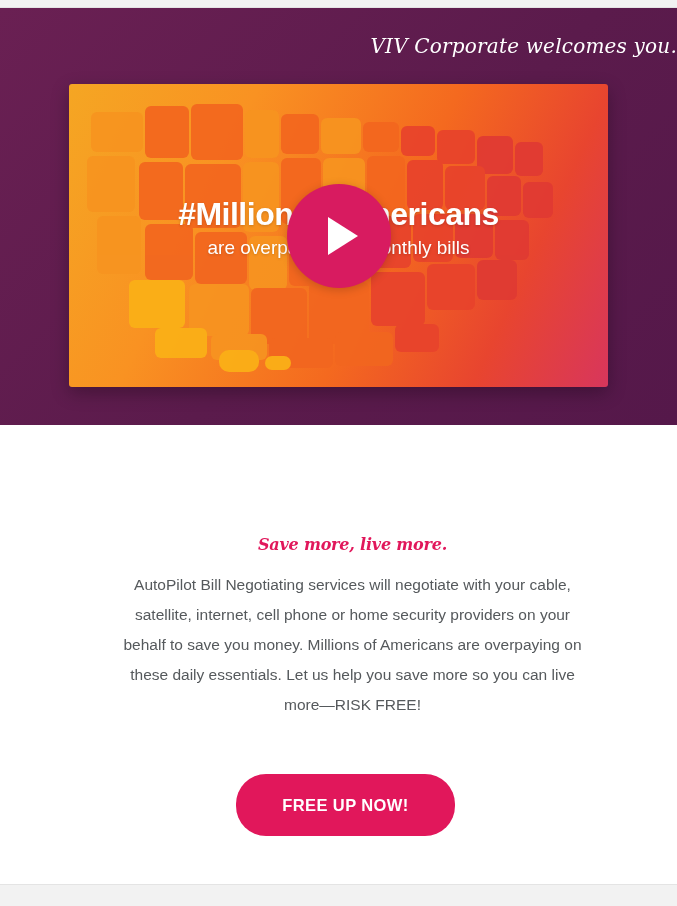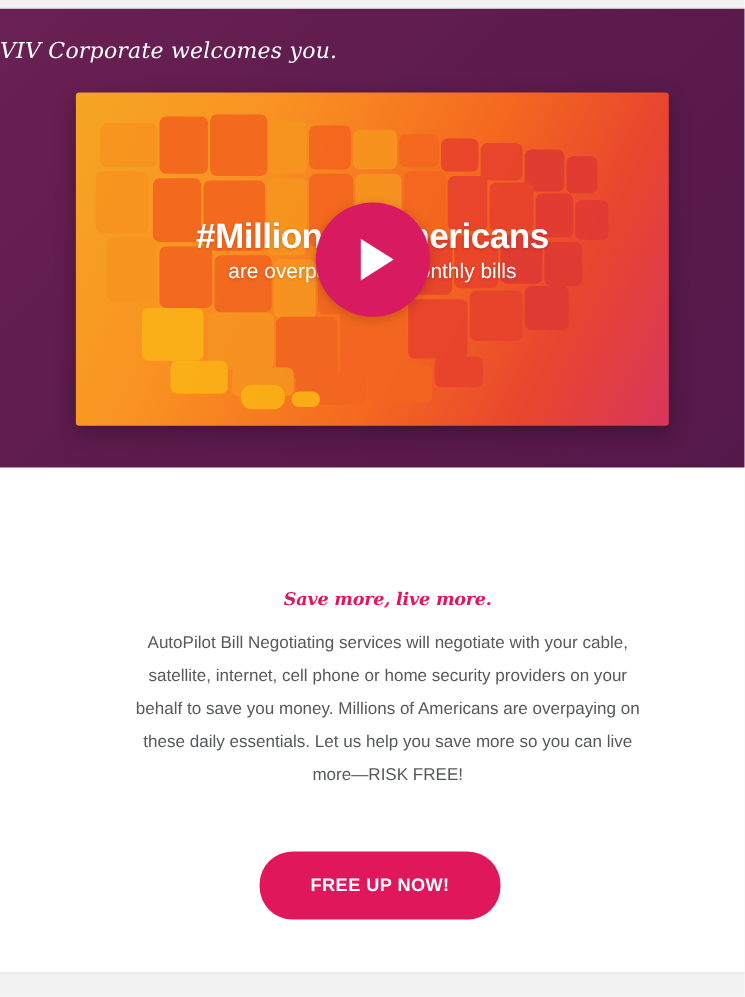--- a/index.html
+++ b/index.html
@@ -31,21 +31,21 @@
 
   
   .hero {
     background: #5d1d4f;
     background: linear-gradient(135deg, #6a2053 0%, #5b1b4c 55%, #55184a 100%);
     padding: 26px 0 38px 0;
     flex: 0 0 auto;
     position: relative;
   }
   .hero-title {
-    text-align: left;
+    text-align: right;
     color: #ffffff;
     font-size: 20px;
     font-style: italic;
     letter-spacing: 0.2px;
     font-family: "DejaVu Serif", serif;
     margin: 0 0 26px 0;
     font-weight: 400;
   }
   .video-wrap {
     position: relative;

